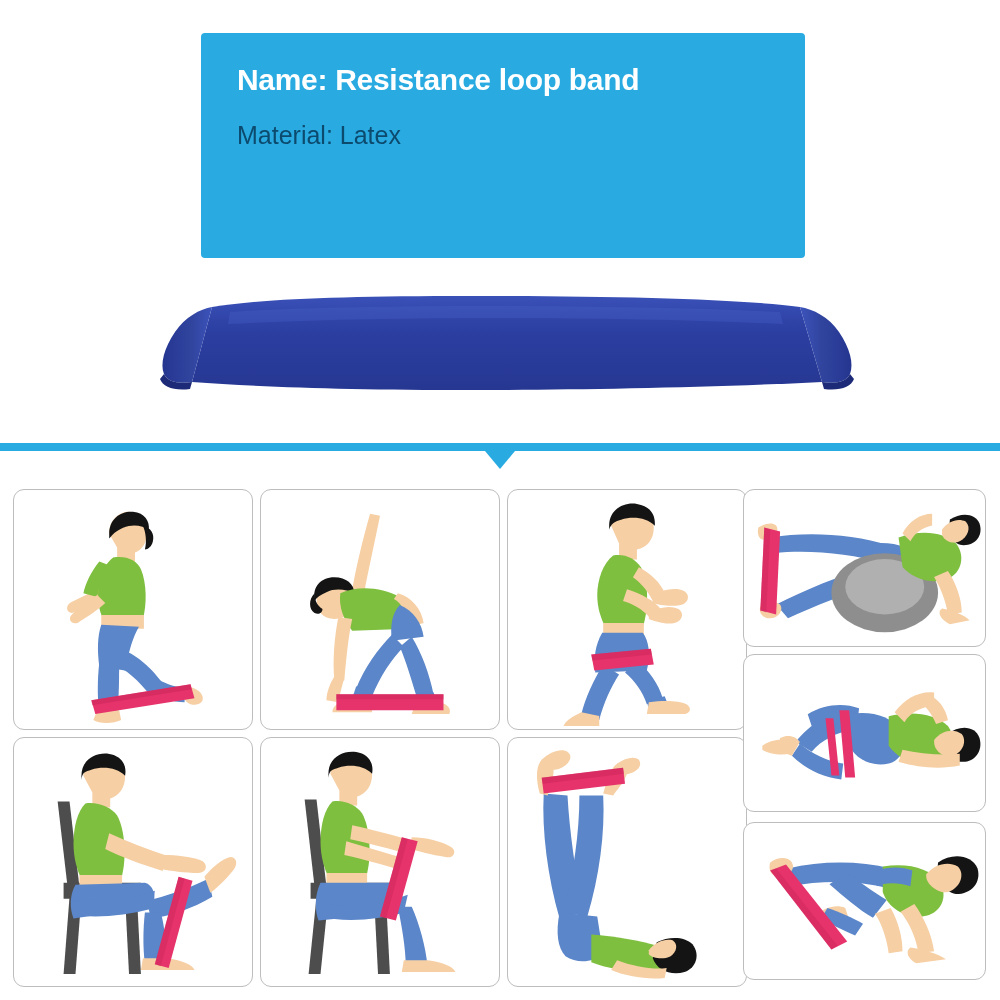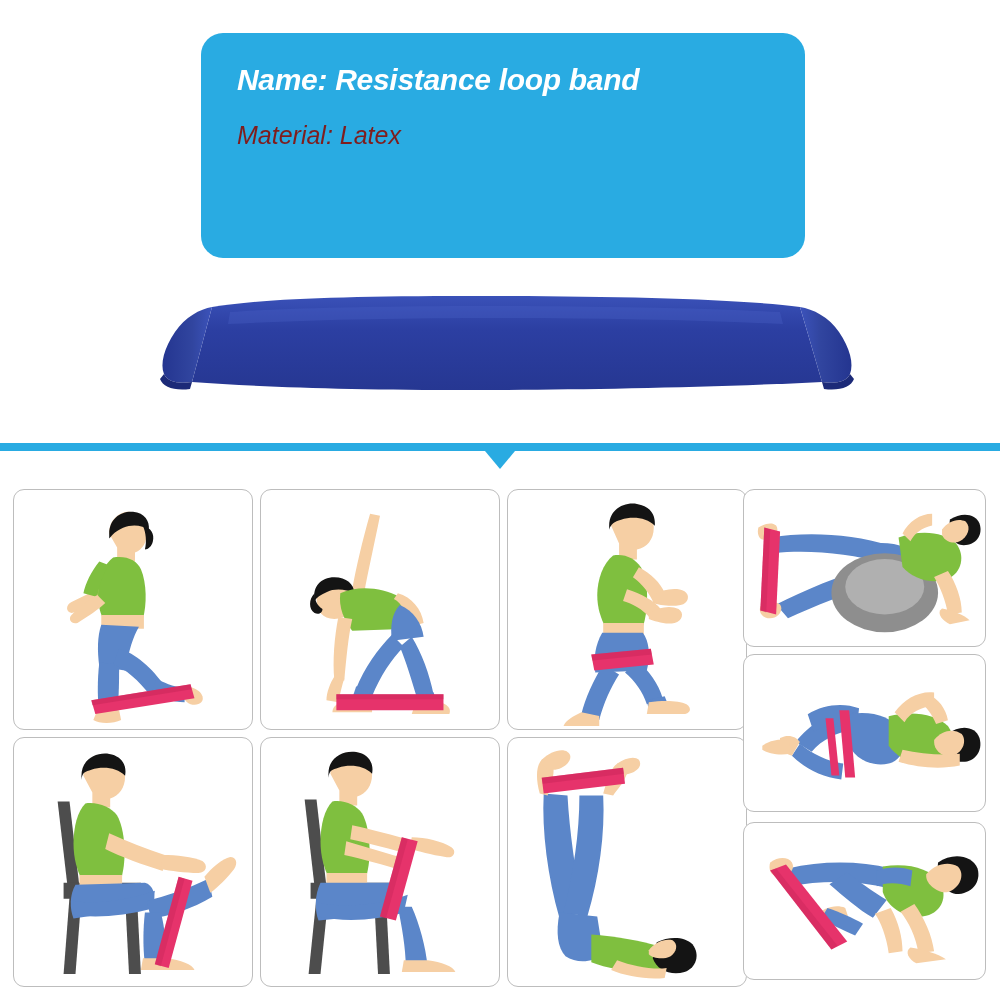--- a/index.html
+++ b/index.html
@@ -17,36 +17,35 @@
   }
 
   
   .info-card {
     position: absolute;
     left: 201px;
     top: 33px;
     width: 604px;
     height: 225px;
     background: #29abe2;
-    border-radius: 22px;
+    border-radius: 4px;
     box-sizing: border-box;
     padding: 30px 36px 0 36px;
-    font-style: italic;
   }
   .info-name {
     color: #ffffff;
     font-size: 30px;
     font-weight: bold;
     letter-spacing: -0.3px;
     line-height: 1.1;
     margin: 0 0 26px 0;
     white-space: nowrap;
   }
   .info-line {
-    color: #7f1d1d;
+    color: #0c4a6e;
     font-size: 25px;
     font-weight: 400;
     line-height: 1.1;
     margin: 0 0 22px 0;
     white-space: nowrap;
   }
 
   
   .band-photo {
     position: absolute;

